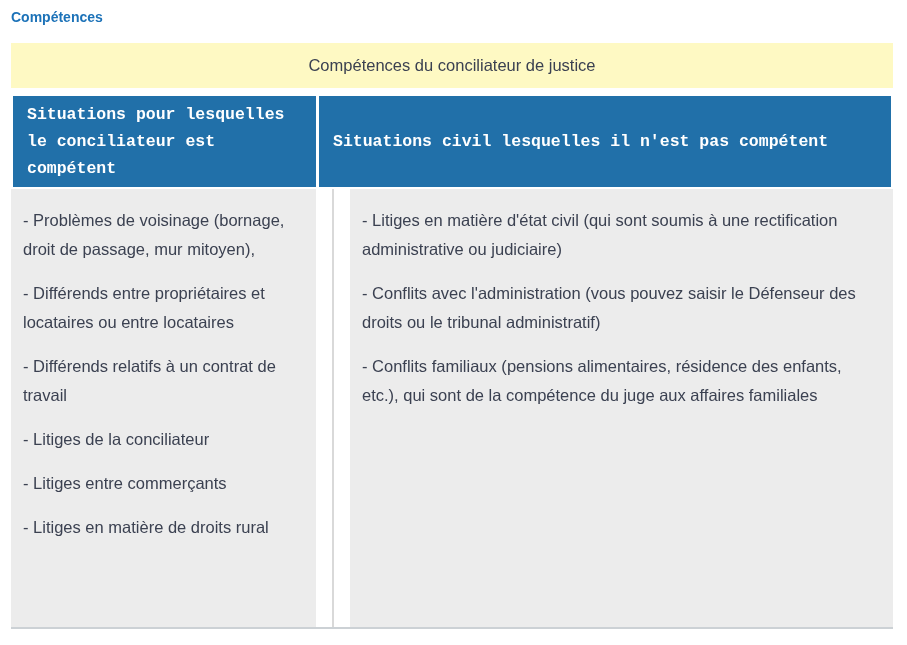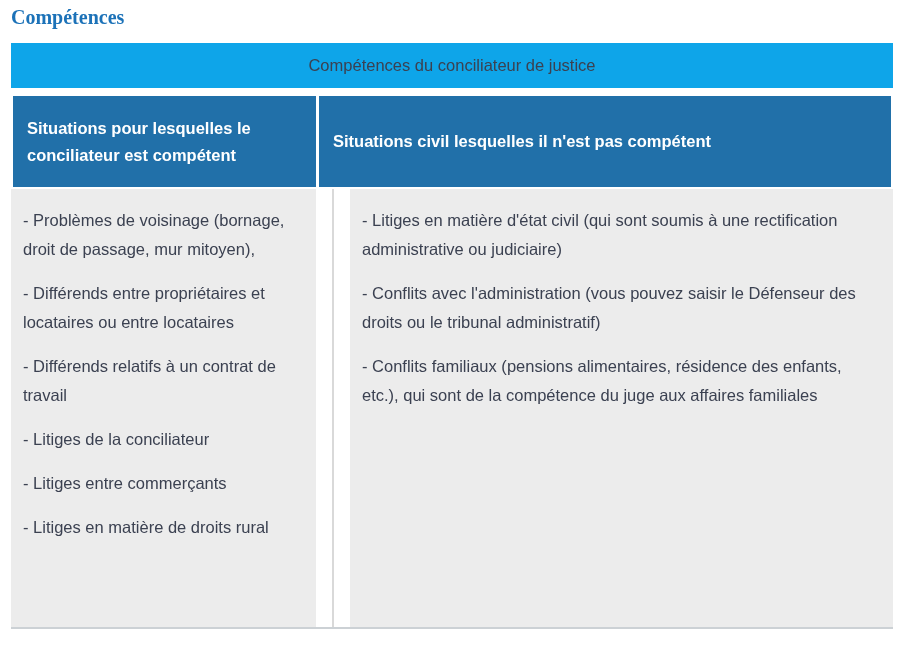--- a/index.html
+++ b/index.html
@@ -3,34 +3,35 @@
 <meta charset="utf-8">
 <style>
   html,body{margin:0;padding:0;}
   body{
     width:907px;height:645px;background:#ffffff;
     font-family:"Liberation Sans",sans-serif;color:#3b4151;
     -webkit-font-smoothing:antialiased;
   }
   .page{padding:5px 14px 0 11px;}
   .title{
-    font-size:20px;line-height:24px;font-weight:600;
-    color:#1c72b8;margin:0 0 14px 0;font-family:Liberation Serif, serif;
+    font-size:14px;line-height:24px;font-weight:600;
+    color:#1c72b8;margin:0 0 14px 0;
   }
   .tbl{
     width:882px;border-bottom:2px solid #ccd1d5;font-size:16.5px;
   }
   .caption{
-    height:45px;background:#0ea5e9;color:#3b4151;
+    height:45px;background:#fef9c3;color:#3b4151;
     display:flex;align-items:center;justify-content:center;
     margin-bottom:1px;
   }
   .head-row{
     display:grid;grid-template-columns:303px 1fr;gap:3px;
     margin:8px 2px 2px 2px;
+    font-family:Liberation Mono, monospace;
   }
   .head-cell{
     background:#2170a9;color:#ffffff;font-weight:700;
     height:91px;box-sizing:border-box;padding:0 16px 0 14px;
     display:flex;align-items:center;line-height:27px;
   }
   .body-row{display:grid;grid-template-columns:305px 2px 1fr;gap:16px;}
   .divider{background:#d9d9d9;}
   .body-cell{
     background:#ececec;box-sizing:border-box;

